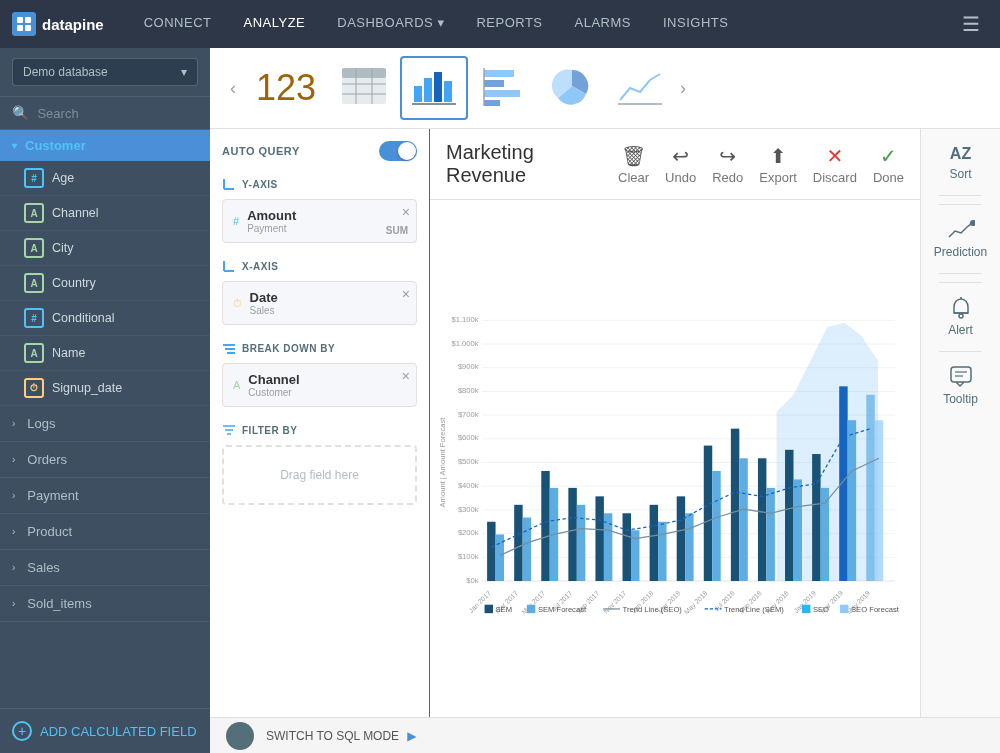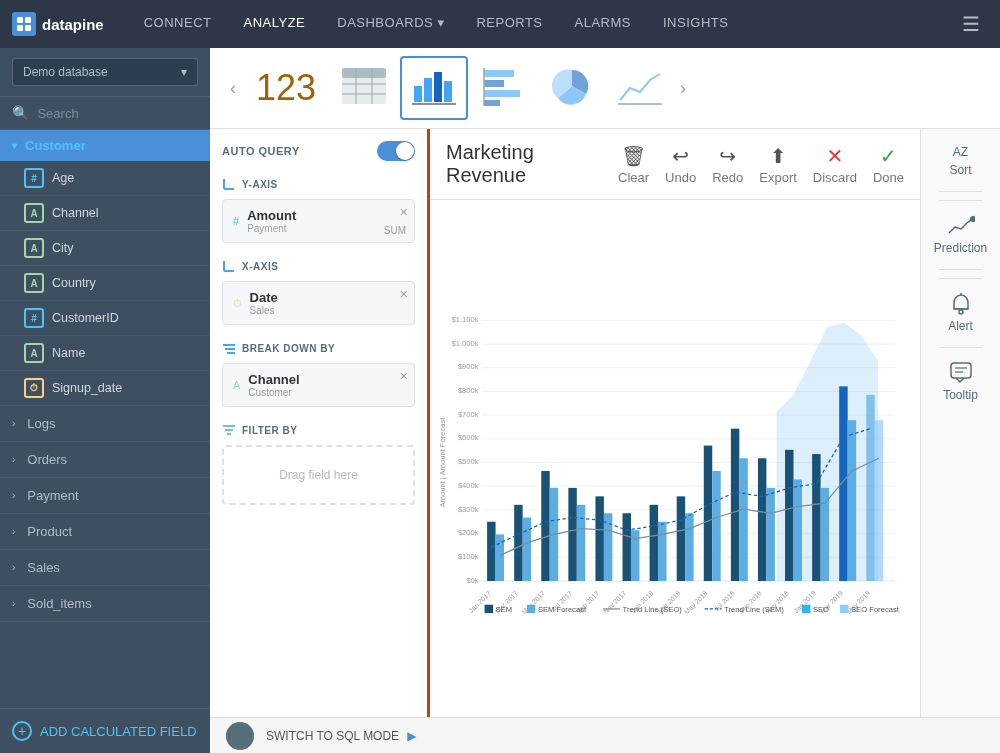--- a/index.html
+++ b/index.html
@@ -96,40 +96,40 @@
     .chart-nav { background: none; border: none; cursor: pointer; color: #9e9e9e; font-size: 18px; padding: 4px; }
     .chart-count { font-size: 36px; font-weight: 300; color: #a16207; margin: 0 12px; min-width: 60px; text-align: center; }
     .chart-type { padding: 8px; cursor: pointer; border-radius: 4px; opacity: 0.6; }
     .chart-type.active { opacity: 1; border: 2px solid #4a90d9; border-radius: 4px; }
     .chart-type svg { width: 48px; height: 40px; }
 
     
     .content-area { display: flex; flex: 1; overflow: hidden; }
 
     
-    .query-panel { width: 220px; background: white; border-right: 3px solid #c2410c; padding: 12px; overflow-y: auto; flex-shrink: 0; }
+    .query-panel { width: 220px; background: white; border-right: 1px solid #c2410c; padding: 12px; overflow-y: auto; flex-shrink: 0; }
     .auto-query-row { display: flex; align-items: center; justify-content: space-between; margin-bottom: 16px; }
     .auto-query-label { font-size: 11px; font-weight: 700; color: #546e7a; text-transform: uppercase; letter-spacing: 0.5px; }
     .toggle { width: 38px; height: 20px; background: #4a90d9; border-radius: 10px; position: relative; cursor: pointer; }
     .toggle-knob { width: 18px; height: 18px; background: white; border-radius: 50%; position: absolute; top: 1px; right: 1px; box-shadow: 0 1px 3px rgba(0,0,0,0.3); }
 
     .axis-section { margin-bottom: 16px; }
     .axis-label { display: flex; align-items: center; gap: 6px; font-size: 10px; font-weight: 700; color: #546e7a; text-transform: uppercase; letter-spacing: 0.5px; margin-bottom: 8px; }
     .axis-line { width: 14px; height: 14px; }
 
     .field-chip {
       background: #f5f7fa; border: 1px solid #e0e0e0; border-radius: 4px; padding: 8px 10px;
       display: flex; align-items: center; gap: 8px; position: relative; margin-bottom: 6px;
     }
     .chip-type { font-size: 11px; color: #4fc3f7; }
     .chip-content { flex: 1; }
     .chip-name { font-size: 13px; font-weight: 600; color: #333; }
     .chip-sub { font-size: 10px; color: #9e9e9e; }
     .chip-close { position: absolute; top: 4px; right: 6px; color: #9e9e9e; cursor: pointer; font-size: 14px; }
-    .chip-agg { position: absolute; bottom: 6px; right: 8px; font-size: 10px; color: #9e9e9e; font-weight: 400; }
+    .chip-agg { position: absolute; bottom: 6px; right: 8px; font-size: 10px; color: #9e9e9e; font-weight: 700; }
 
     .drop-zone {
       border: 2px dashed #e0e0e0; border-radius: 4px; padding: 16px; text-align: center;
       color: #b0bec5; font-size: 12px; min-height: 60px; display: flex; align-items: center; justify-content: center;
     }
 
     
     .chart-area { flex: 1; display: flex; flex-direction: column; overflow: hidden; background: white; }
     .chart-header { display: flex; align-items: center; padding: 12px 16px; border-bottom: 1px solid #e0e0e0; }
     .chart-title { font-size: 20px; font-weight: 400; color: #333; flex: 1; }
@@ -229,21 +229,21 @@
         <div class="field-item">
           <div class="field-type str">A</div>
           <span>City</span>
         </div>
         <div class="field-item">
           <div class="field-type str">A</div>
           <span>Country</span>
         </div>
         <div class="field-item">
           <div class="field-type num">#</div>
-          <span>CustomerID</span>
+          <span>Conditional</span>
         </div>
         <div class="field-item">
           <div class="field-type str">A</div>
           <span>Name</span>
         </div>
         <div class="field-item">
           <div class="field-type date">⏱</div>
           <span>Signup_date</span>
         </div>
       </div>
@@ -560,21 +560,21 @@
             <text x="443" y="357" font-size="9" fill="#555">SEO</text>
 
             <rect x="475" y="348" width="10" height="10" fill="#90caf9"></rect>
             <text x="488" y="357" font-size="9" fill="#555">SEO Forecast</text>
           </svg>
         </div>
       </div>
 
       <div class="right-panel">
         <div class="right-btn">
-          <span class="icon" style="font-size:12px;font-weight:400;color:#546e7a;">AZ</span>
+          <span class="icon" style="font-size:16px;font-weight:700;color:#546e7a;">AZ</span>
           <span class="label">Sort</span>
         </div>
         <div class="right-divider"></div>
         <div class="right-divider"></div>
         <div class="right-btn">
           <svg width="28" height="22" viewBox="0 0 28 22">
             <polyline points="2,18 8,12 14,14 20,8 26,4" stroke="#546e7a" stroke-width="1.5" fill="none"></polyline>
             <circle cx="26" cy="4" r="3" fill="#546e7a"></circle>
             <path d="M20 8 Q24 2 28 1" stroke="#546e7a" stroke-width="1" fill="none" opacity="0.5"></path>
           </svg>

